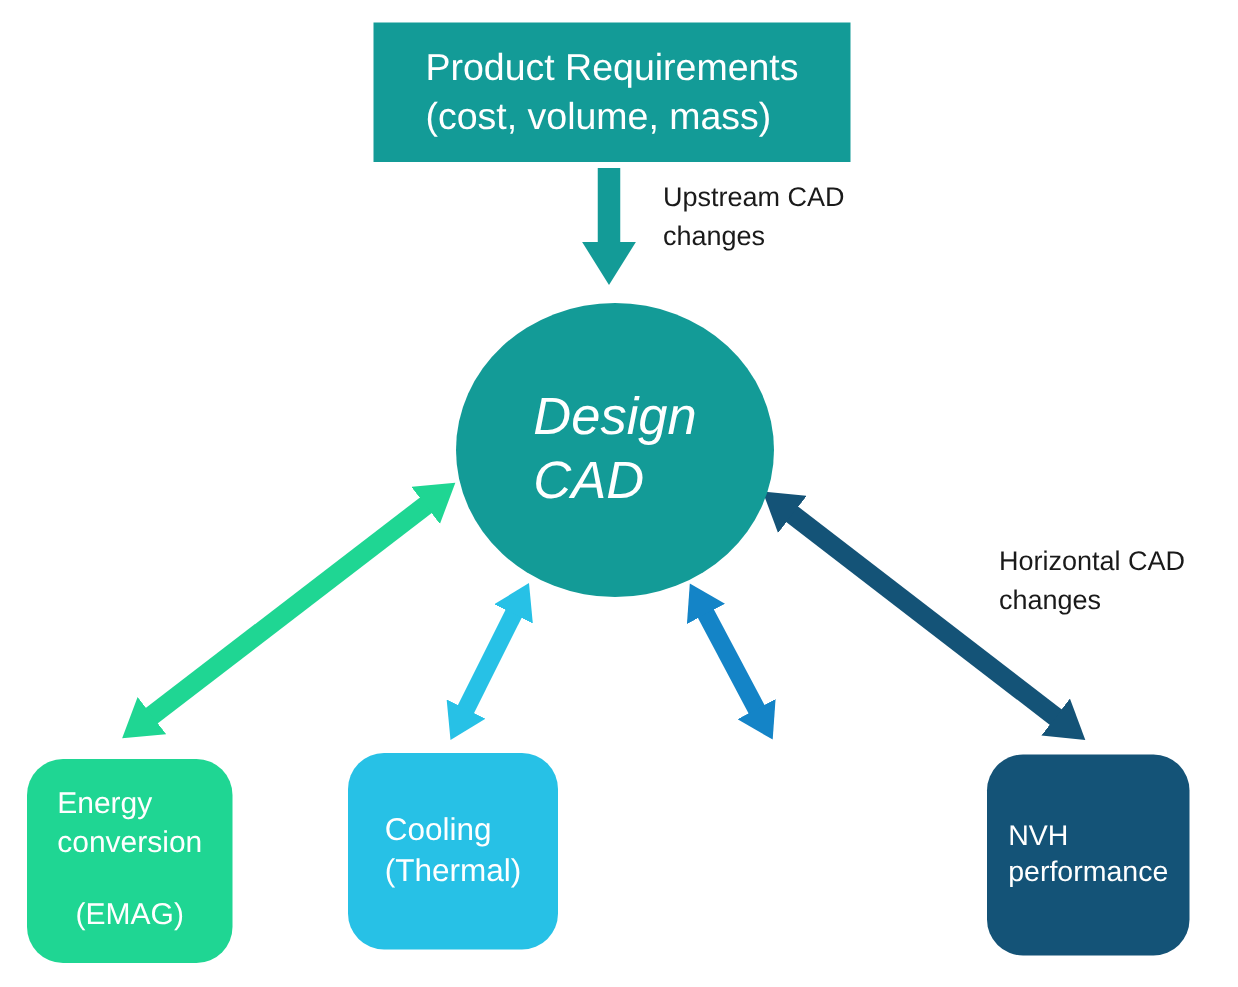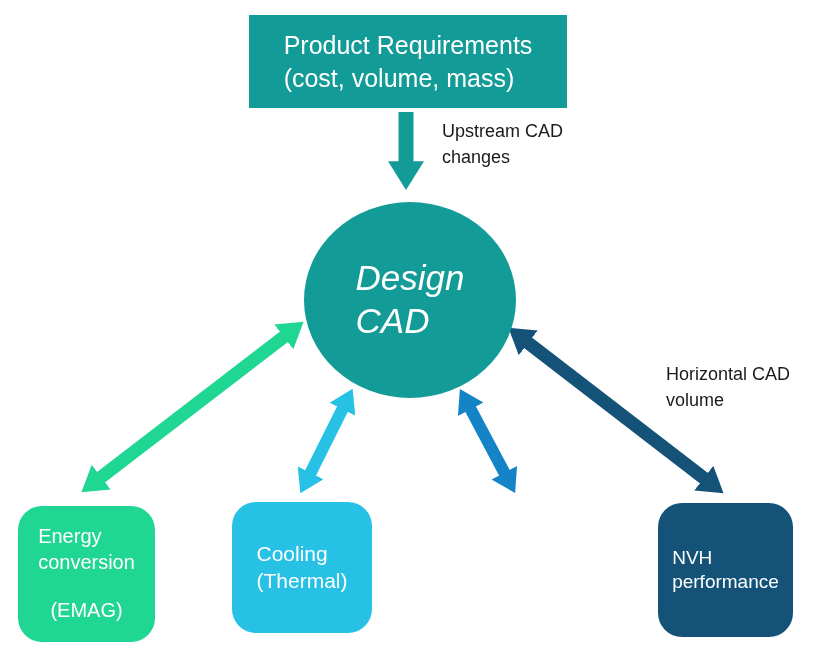--- a/index.html
+++ b/index.html
@@ -107,21 +107,21 @@
 
   <div class="annotation ann-upstream">Upstream CAD
 changes</div>
 
   <div class="shape circle">
     <span class="multiline">Design
 CAD</span>
   </div>
 
   <div class="annotation ann-horizontal">Horizontal CAD
-volume</div>
+changes</div>
 
   <div class="shape bbox box-energy">
     <span class="multiline">Energy
 conversion</span>
     <span class="sublabel">(EMAG)</span>
   </div>
 
   <div class="shape bbox box-cooling">
     <span class="multiline">Cooling
 (Thermal)</span>

